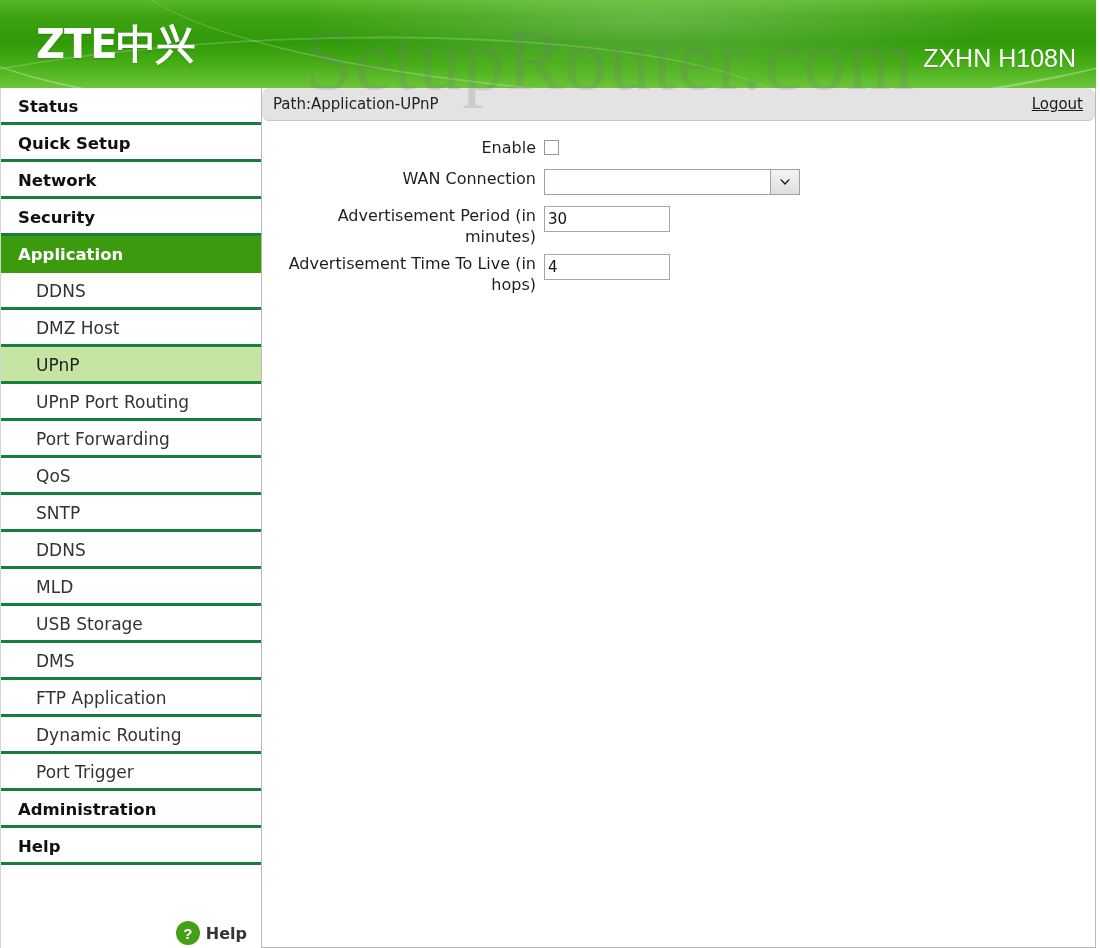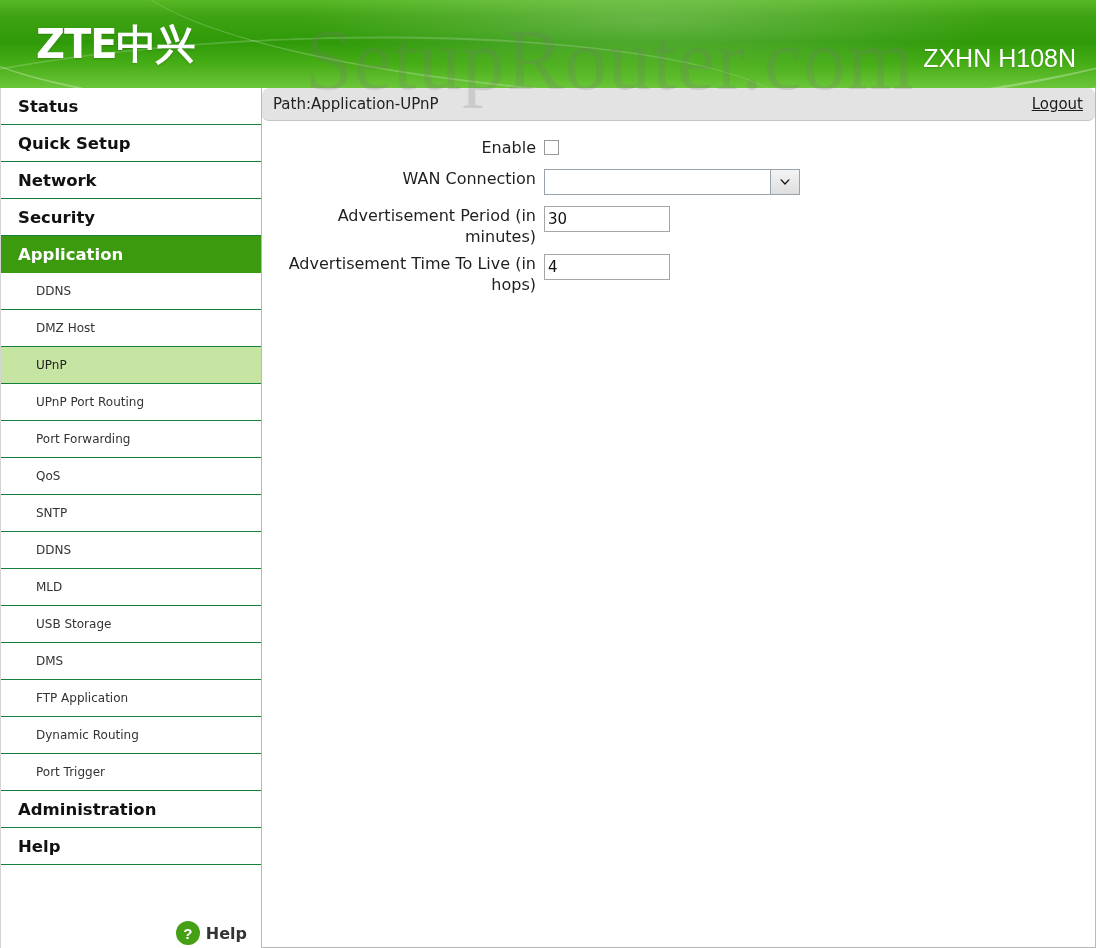--- a/index.html
+++ b/index.html
@@ -122,36 +122,36 @@
     border-right: 1px solid #b8b8b8;
     border-bottom: 1px solid #b8b8b8;
     border-left: 1px solid #d4d4d4;
     position: relative;
     z-index: 20;
   }
   .nav-item {
     box-sizing: border-box;
     height: 37px;
     line-height: 37px;
-    border-bottom: 1px solid #15803d;
+    border-bottom: 3px solid #15803d;
     font-size: 16px;
     color: #222222;
     white-space: nowrap;
     overflow: hidden;
   }
   .nav-item.top {
     font-weight: bold;
     padding-left: 17px;
     font-size: 16.5px;
     color: #111111;
   }
   .nav-item.sub {
     font-weight: normal;
     padding-left: 35px;
-    font-size: 12px;
+    font-size: 17px;
     color: #333333;
   }
   .nav-item.active-top {
     background: #3c9a0f;
     color: #ffffff;
     border-bottom: 1px solid #3c9a0f;
   }
   .nav-item.active-sub {
     background: #c6e5a2;
     color: #222222;

